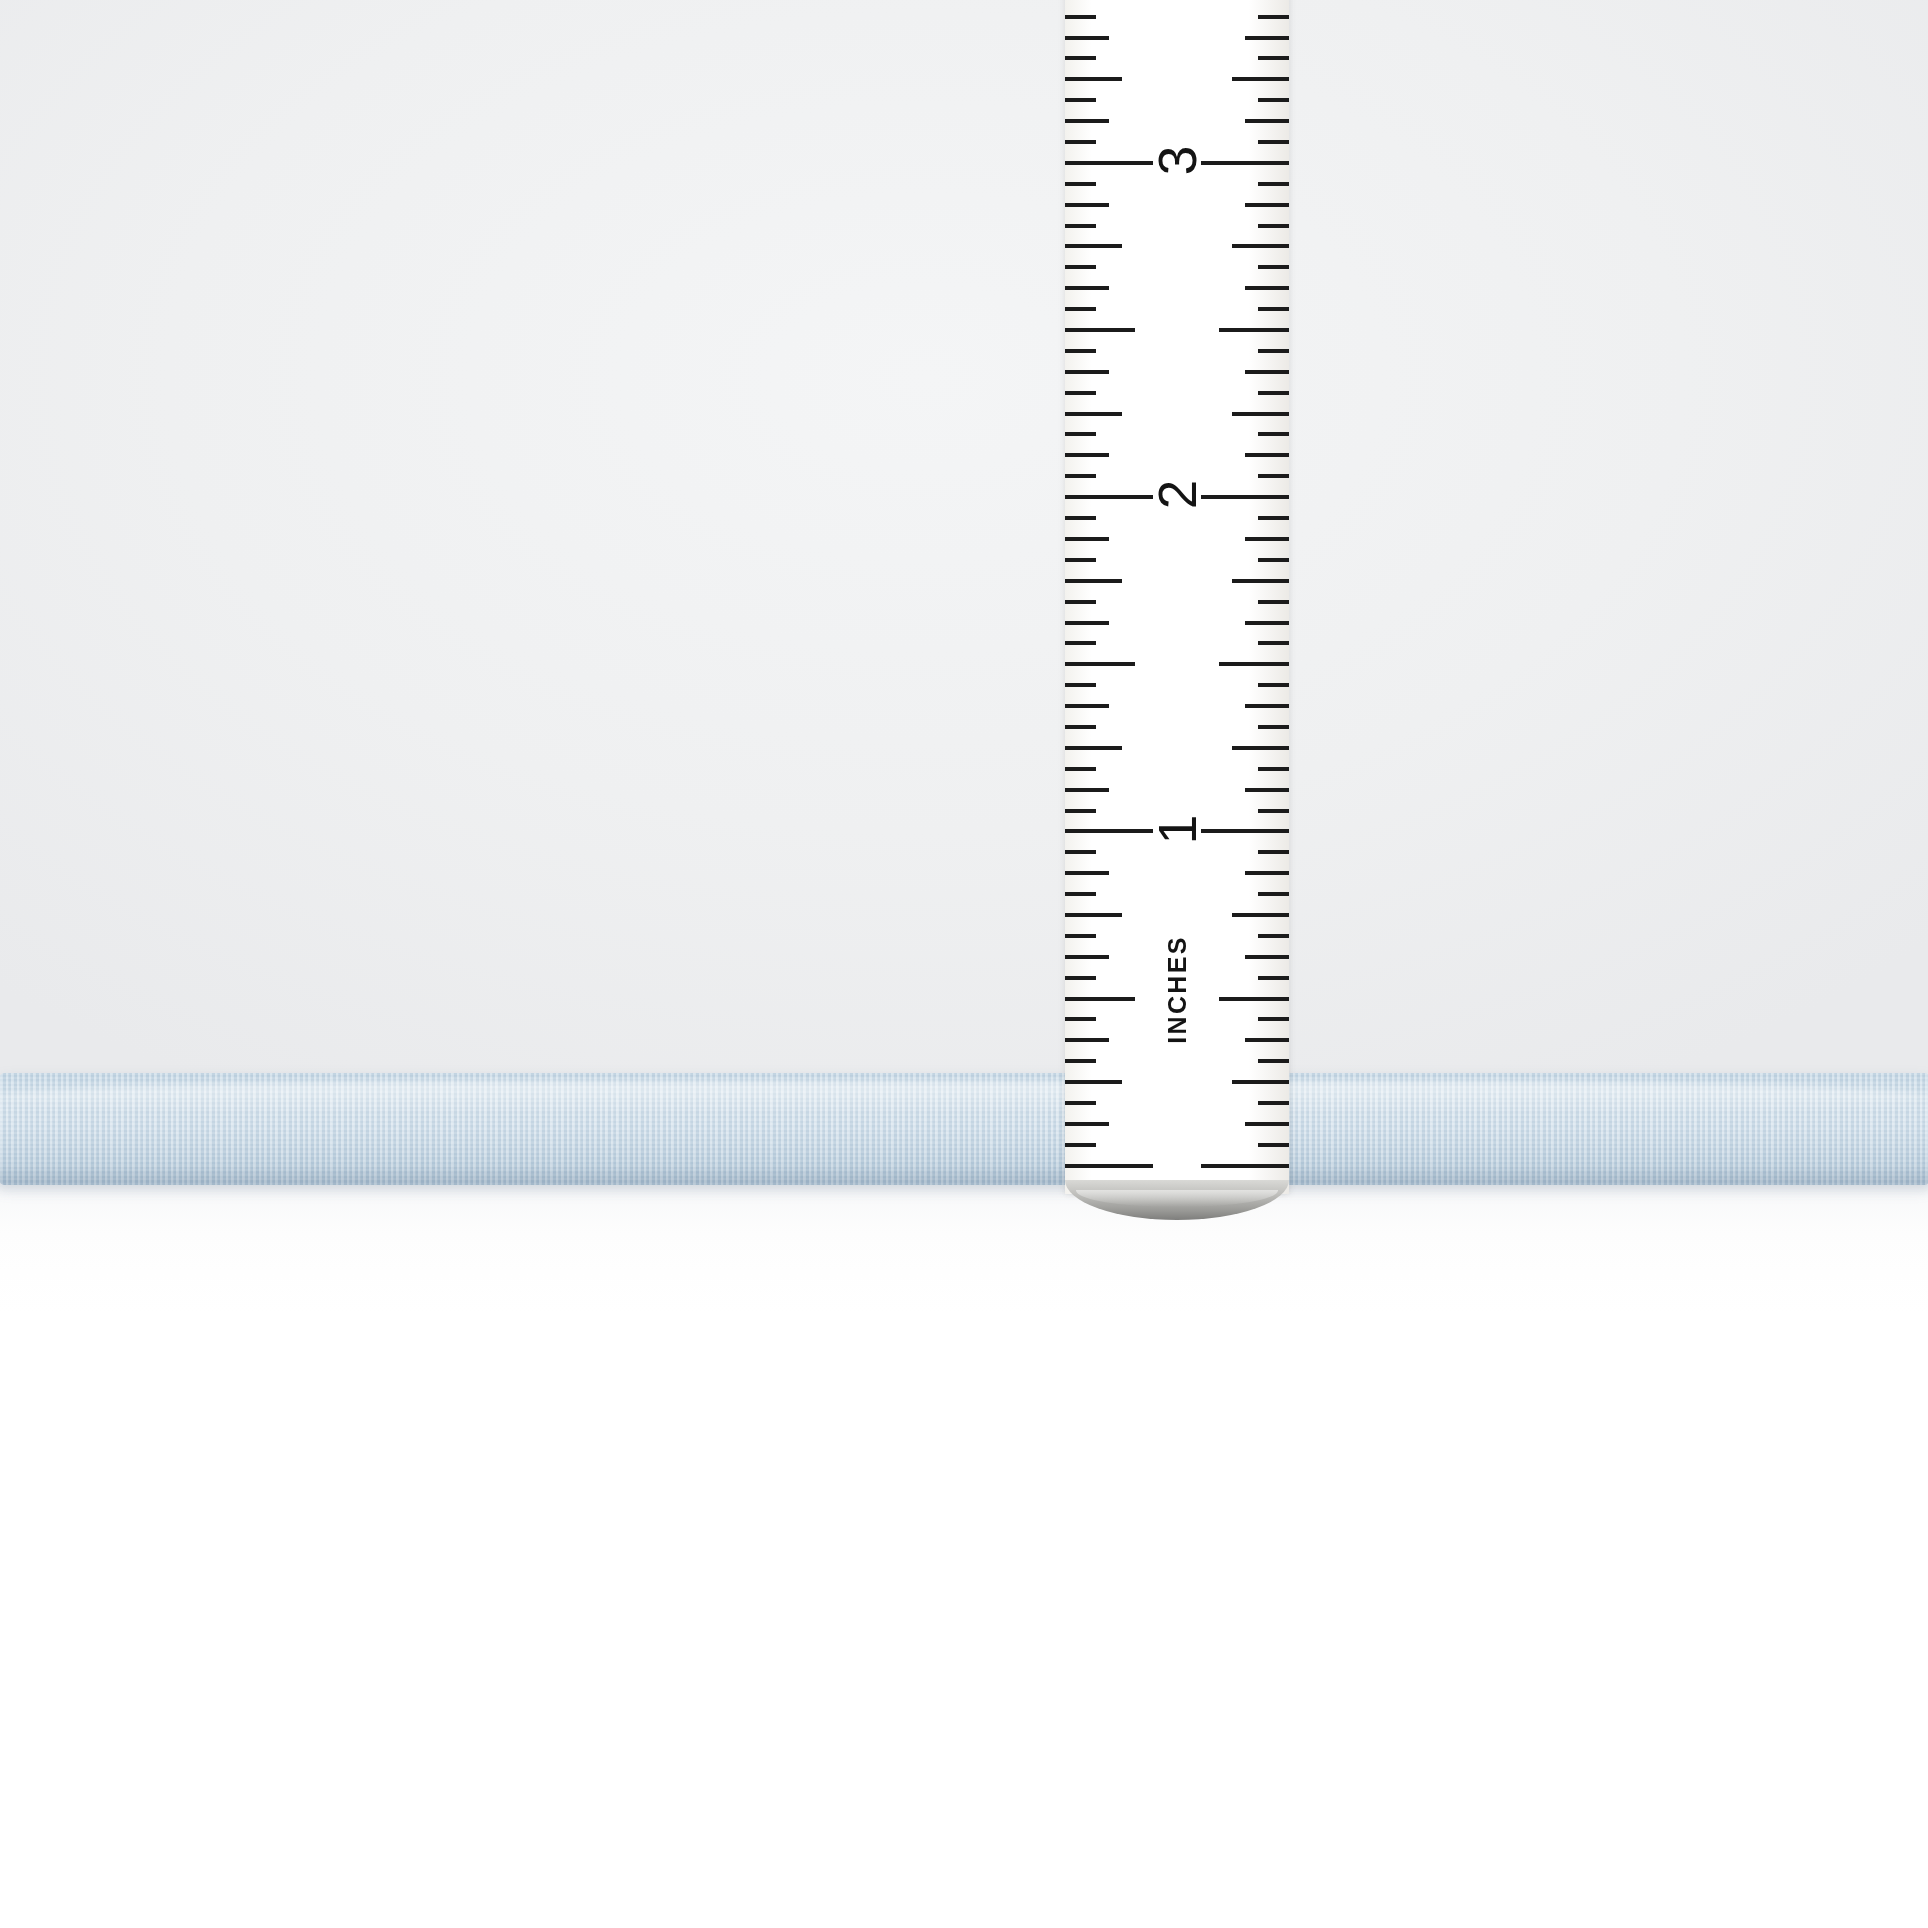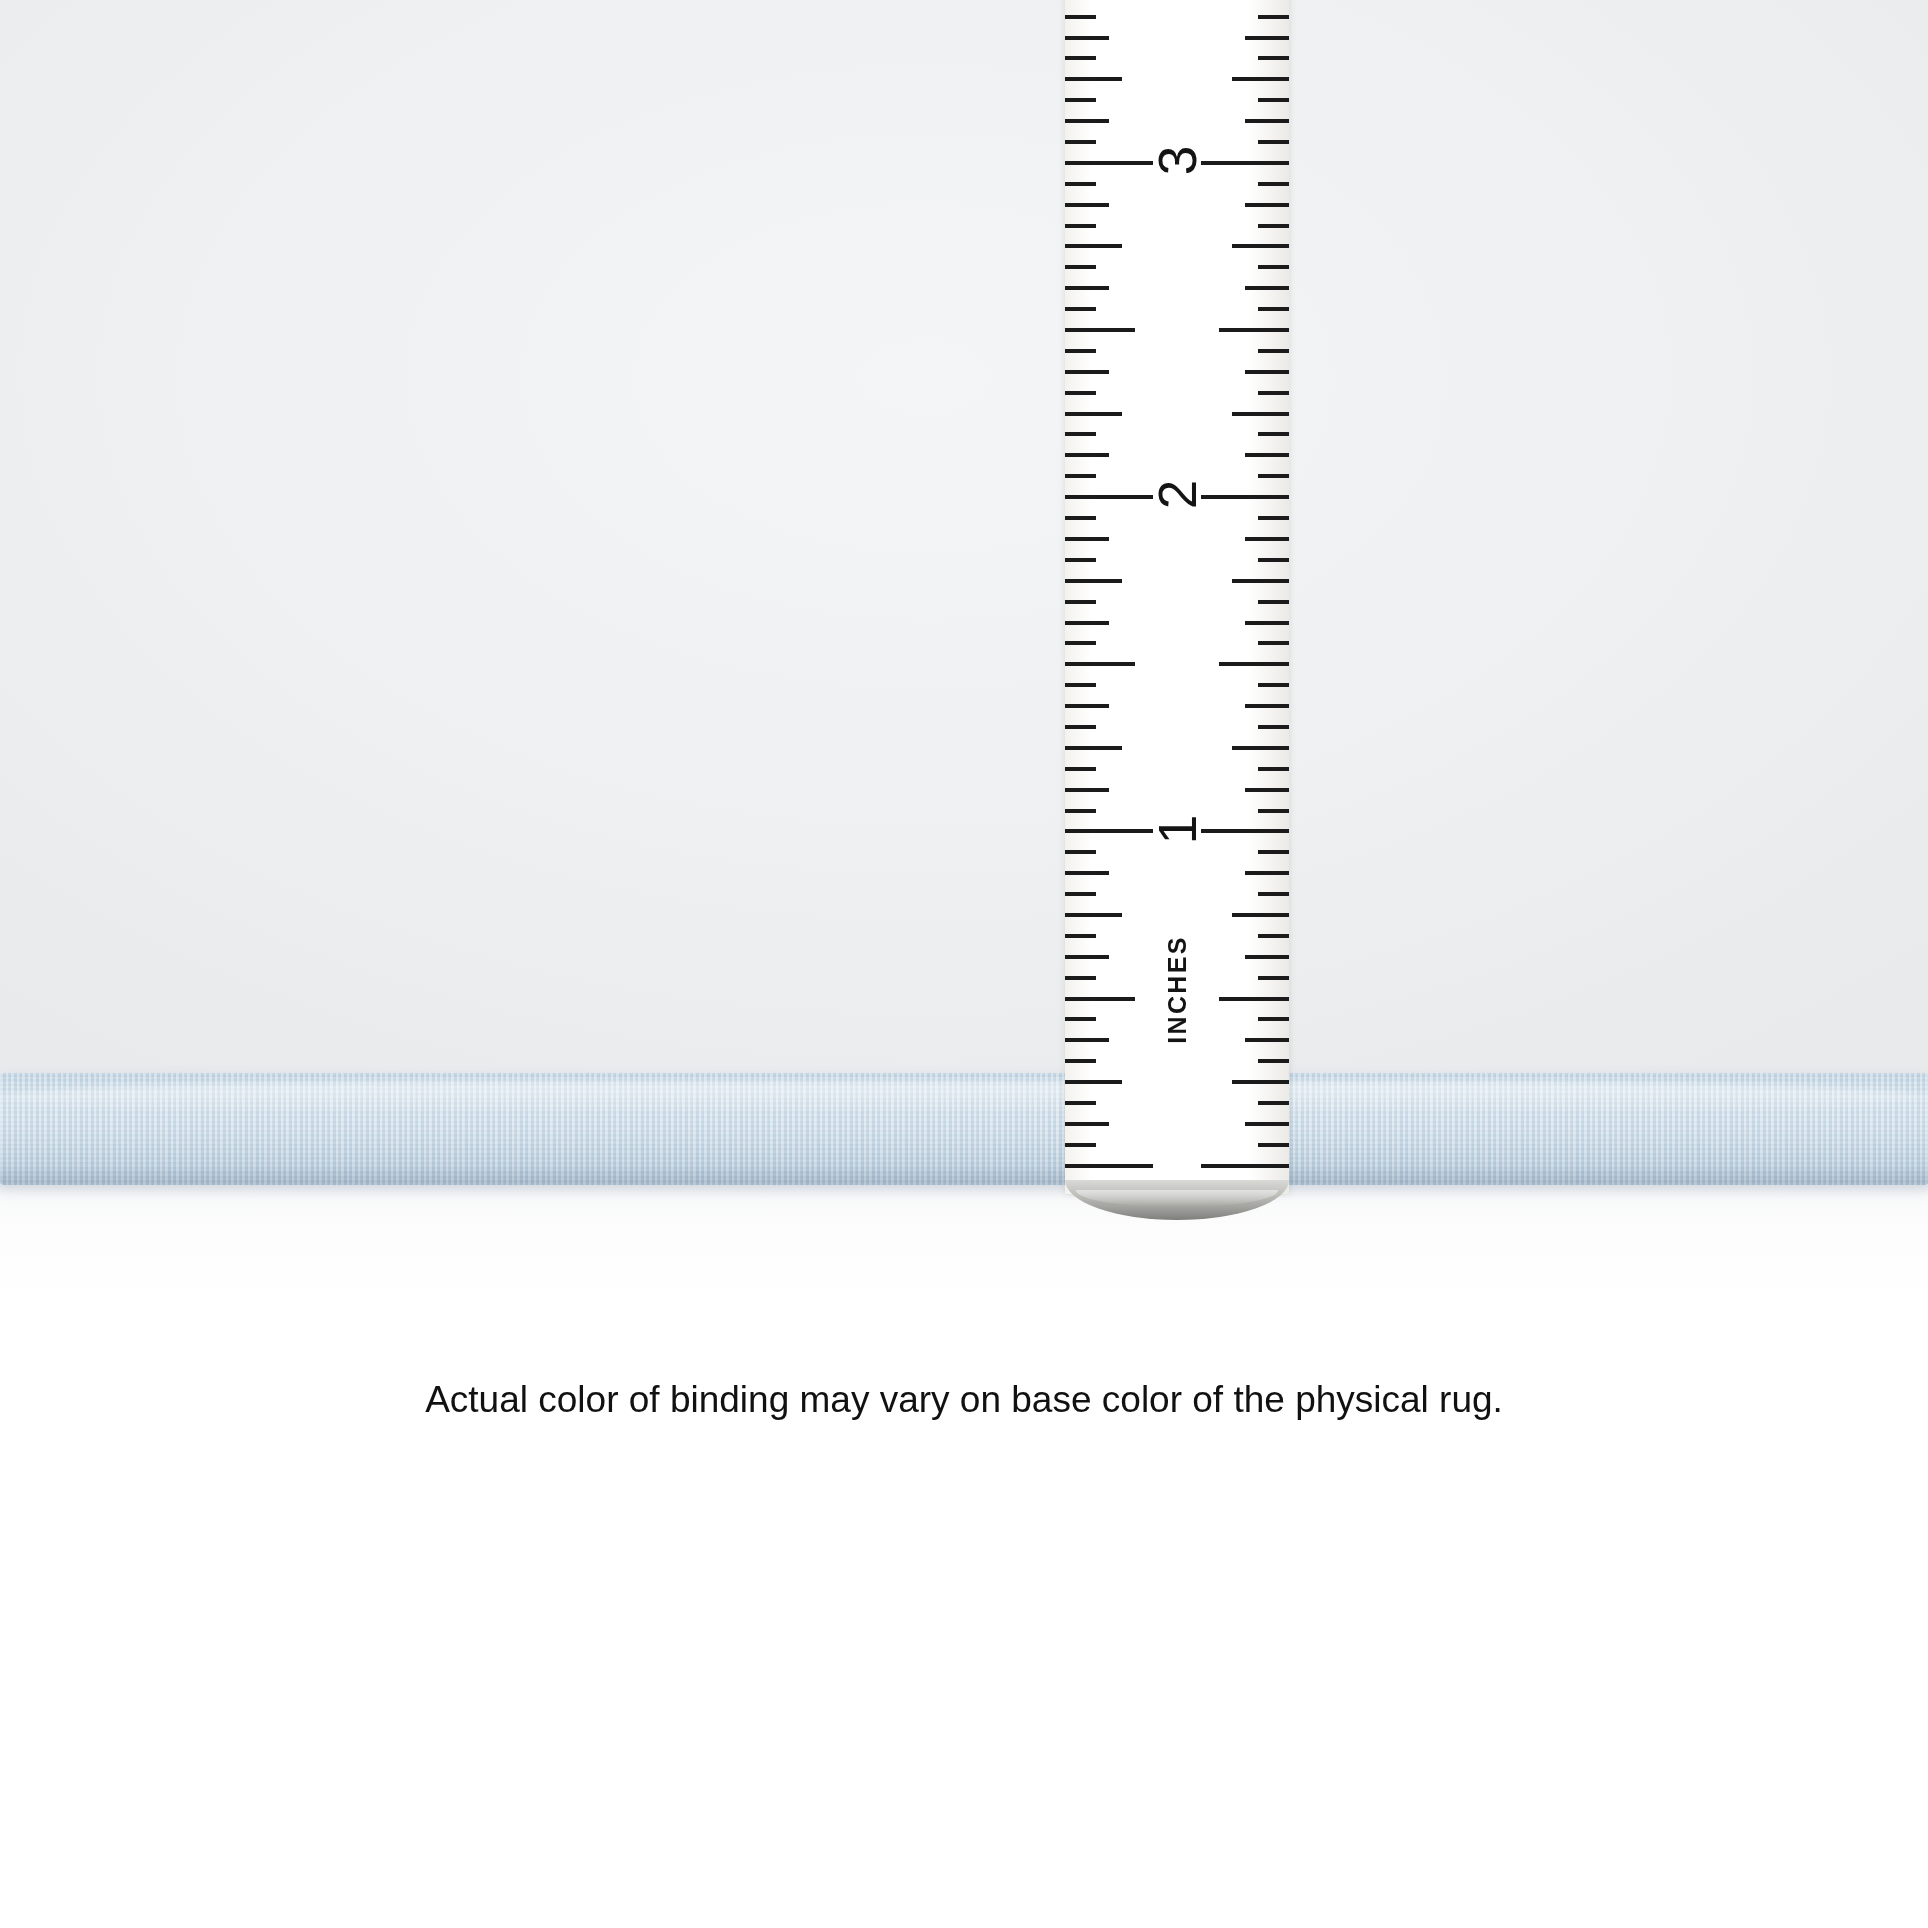--- a/index.html
+++ b/index.html
@@ -332,17 +332,16 @@
 
       <div class="numlabel big" id="num-1" style="top: 802px; left: 57px; width: 110px; height: 73px; line-height: 73px; text-align: center;">1</div>
       <div class="numlabel big" id="num-2" style="top: 467px; left: 57px; width: 110px; height: 73px; line-height: 73px; text-align: center;">2</div>
       <div class="numlabel big" id="num-3" style="top: 133px; left: 57px; width: 110px; height: 73px; line-height: 73px; text-align: center;">3</div>
       <div class="numlabel inches" id="num-inches" style="top: 948px; left: 20px; width: 184px; height: 101px; line-height: 101px; text-align: center;">INCHES</div>
     </div>
 
   </div>
 
   <div id="caption">
-    <span class="line">Actual color of binding may vary on base color of the physical rug.</span>
   </div>
 
 </div>
 
 
 </body></html>

